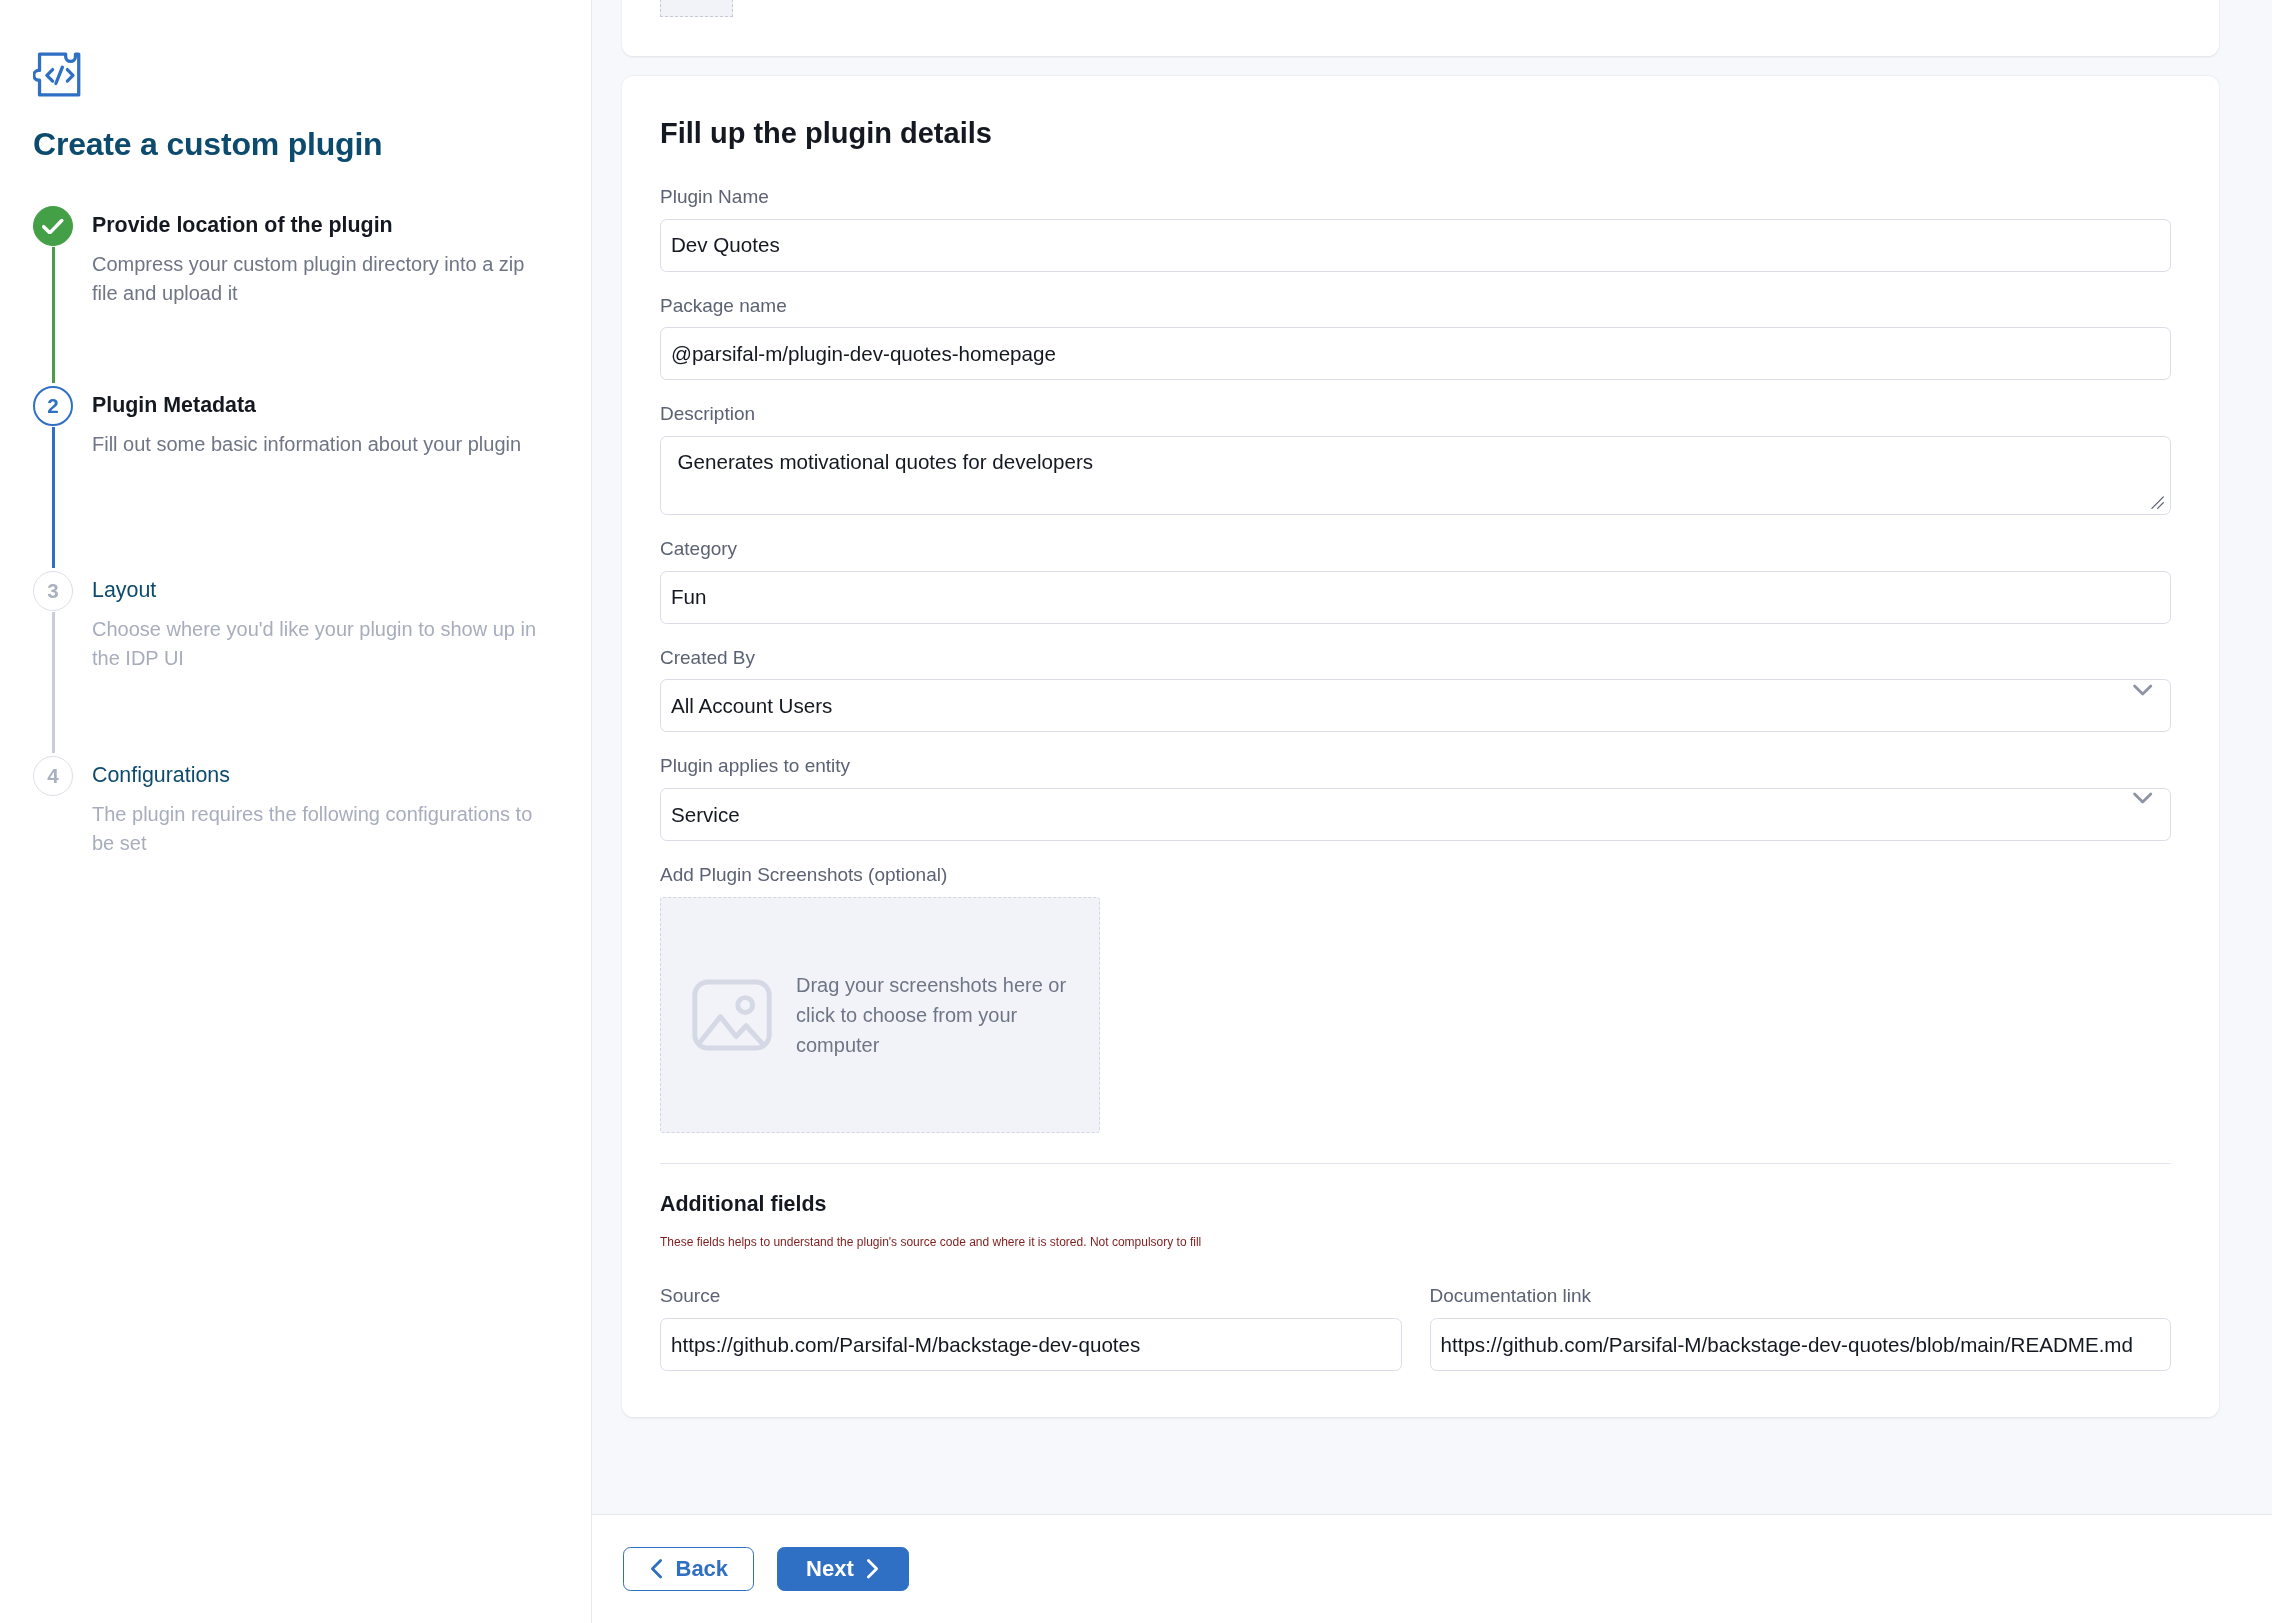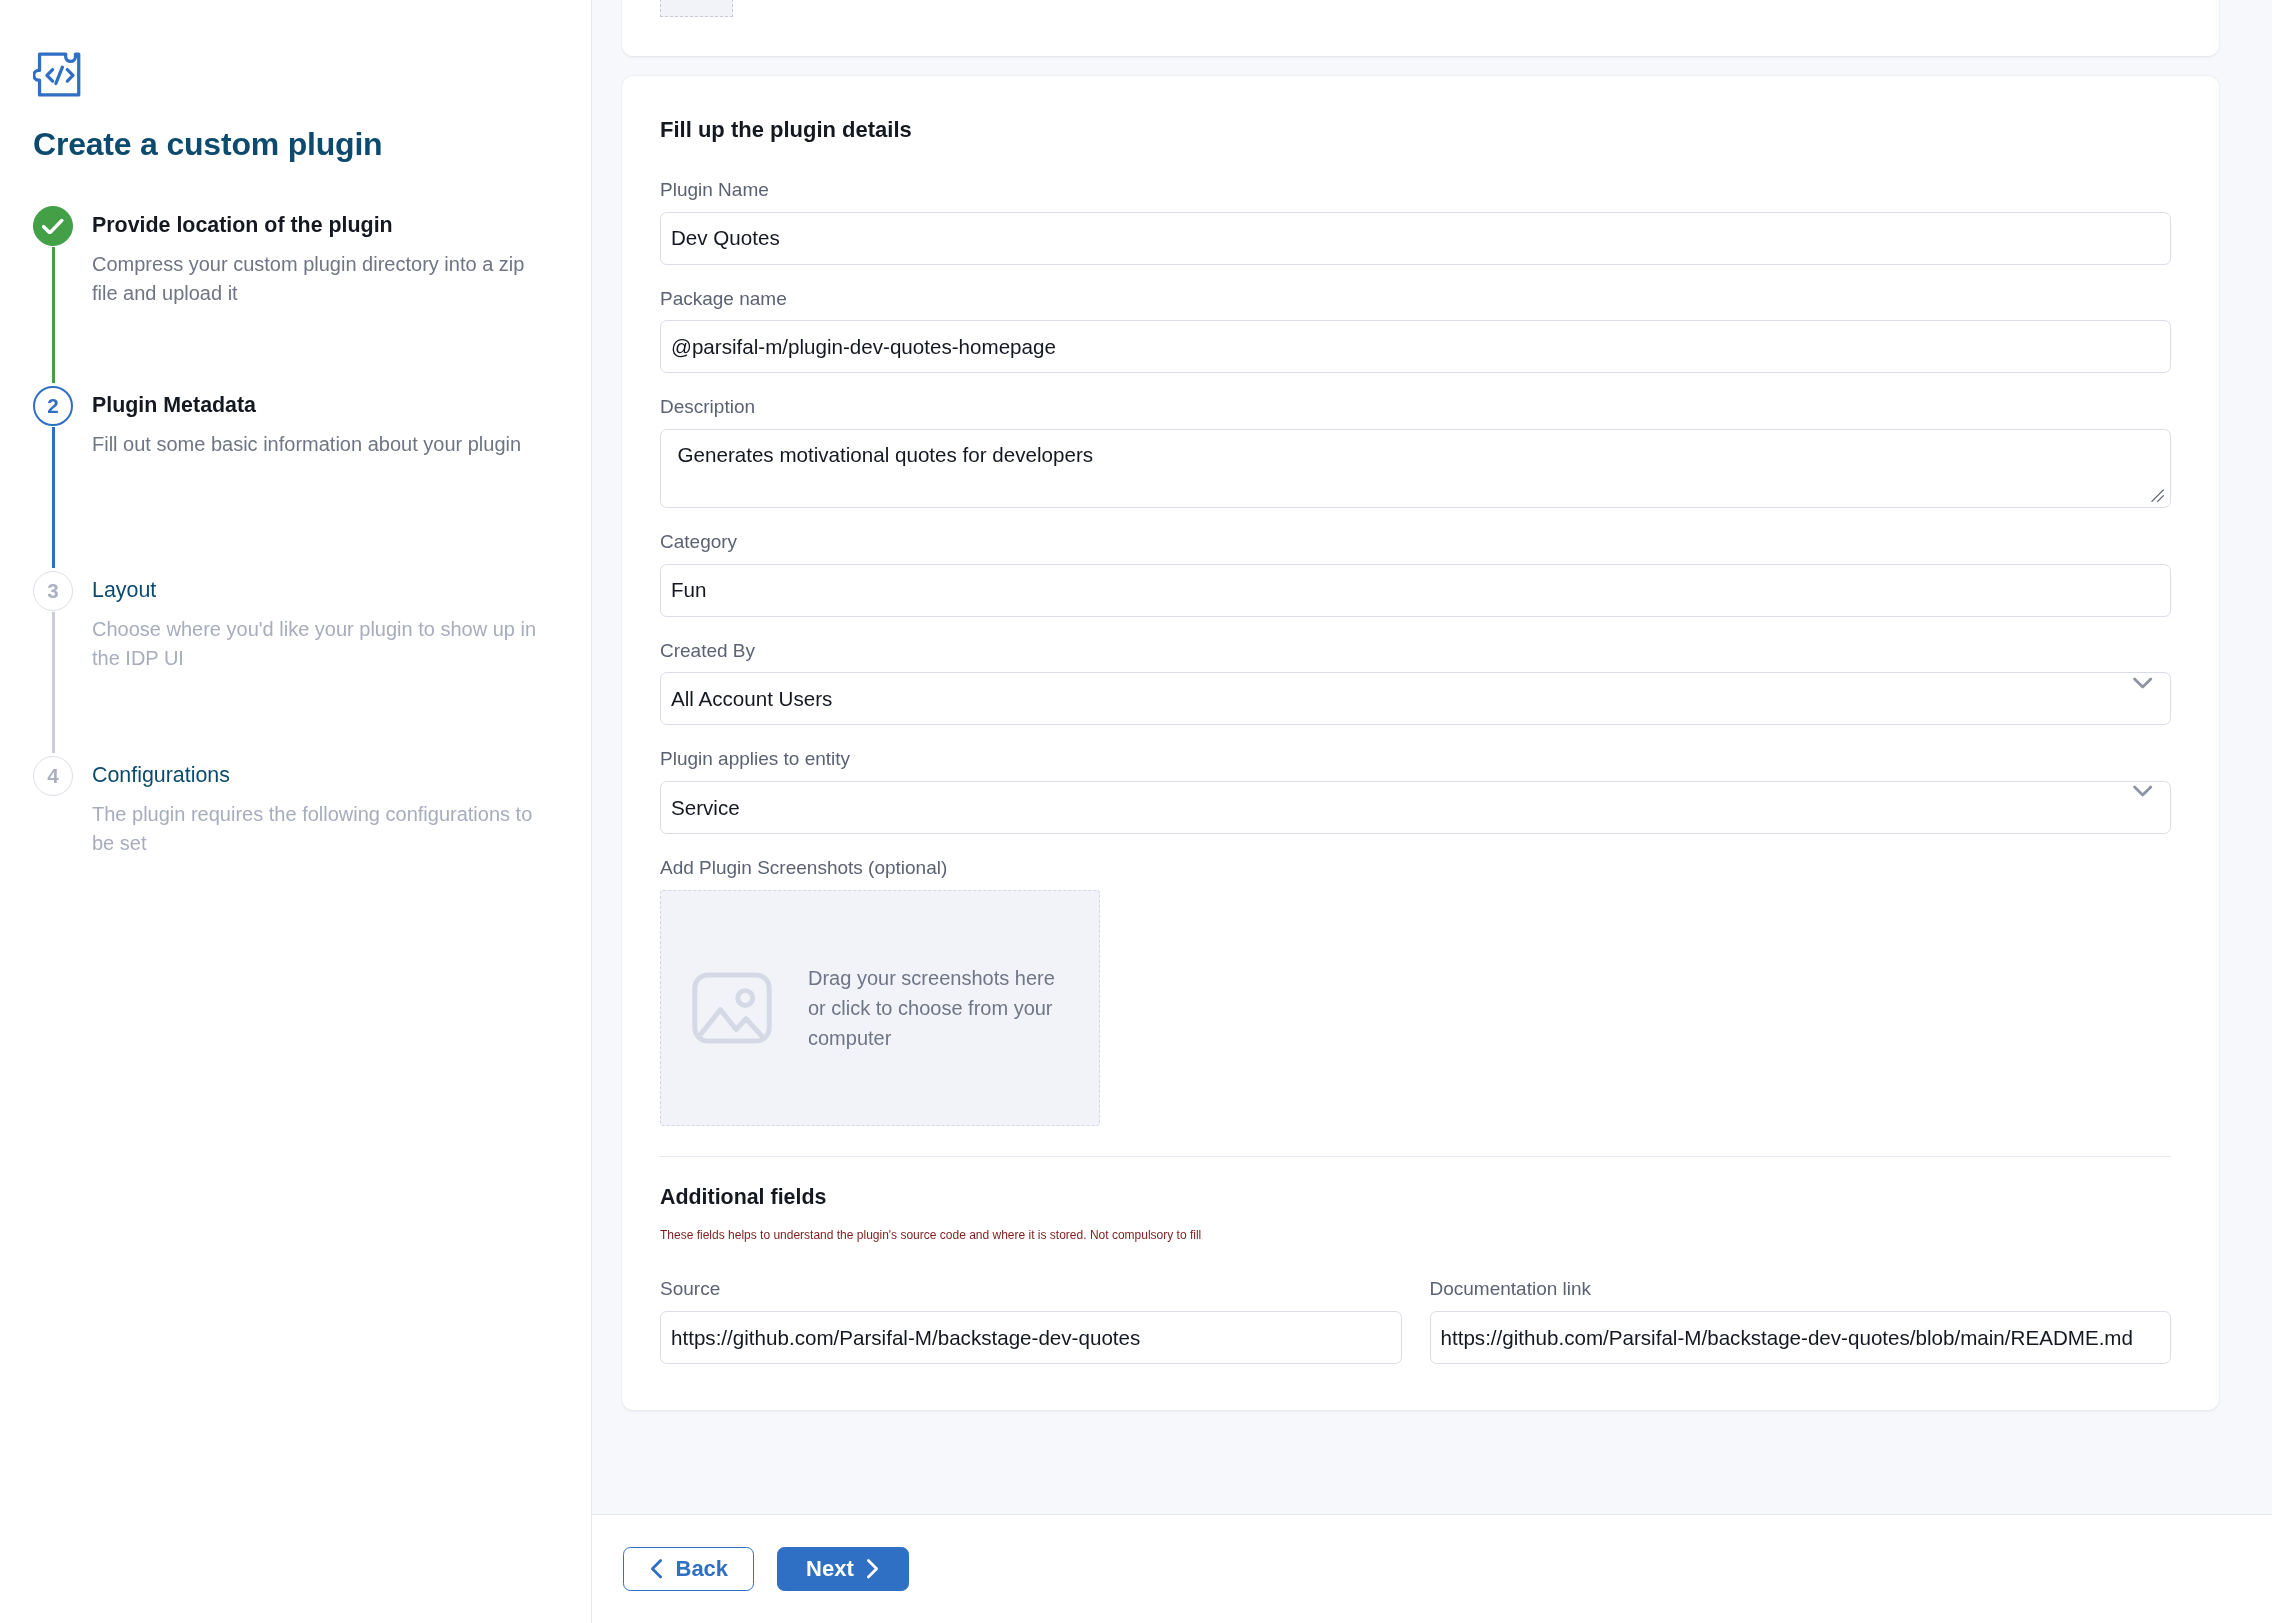--- a/index.html
+++ b/index.html
@@ -58,21 +58,21 @@
 
   .card { background:#ffffff; border-radius:11.5px; box-shadow:0 0.8px 2.5px rgba(24,33,66,.10); }
   .card-top { margin:-35px 0 0 0; padding:0 0 51px 38px; height:91px; overflow:hidden; }
   .add-tile {
     width:73px; height:73px; margin-top:-21.4px;
     border:1.6px dashed #c6cad8; background:#f2f3f9;
     display:flex; align-items:center; justify-content:center;
   }
 
   .card-form { margin-top:20px; padding:41px 48px 46px 38px; }
-  .form-heading { font-size:22px; font-weight:bold; color:#141821; margin:0 0 36px 0; }
+  .form-heading { font-size:29px; font-weight:bold; color:#141821; margin:0 0 36px 0; }
 
   .field { margin-bottom:23px; }
   .label { display:block; font-size:19px; color:#5b6273; margin-bottom:10.7px; }
   .input {
     width:100%; height:53px;
     border:1.2px solid #dadde8; border-radius:6.6px;
     background:#fff; font-size:20.6px; color:#141821;
     padding:0 10px; font-family:"Liberation Sans", sans-serif;
     outline:none; display:flex; align-items:center;
   }
@@ -83,21 +83,21 @@
   }
   .ta-wrap { position:relative; }
   .ta-grip { position:absolute; right:5.8px; bottom:5px; width:18px; height:18px; pointer-events:none; }
   .select { position:relative; }
   .select .input { padding-right:51px; }
   .chev { position:absolute; right:18px; top:50%; transform:translateY(-50%); width:21.4px; height:13px; }
 
   .dropzone {
     width:440px; height:236px; margin-top:5px;
     border:1.6px dashed #d3d7e4; background:#f2f3f9; border-radius:3.3px;
-    display:flex; align-items:center; gap:33px; padding:0 28px;
+    display:flex; align-items:center; gap:21px; padding:0 28px;
   }
   .dz-icon { width:86px; height:86px; flex:0 0 86px; }
   .dz-text { font-size:20px; color:#6e7585; line-height:1.5; }
 
   .divider { height:1.6px; background:#e4e6ef; margin:30px 0 28px 0; }
   .sec-title { font-size:21.4px; font-weight:bold; color:#141821; margin:0 0 18px 0; }
   .sec-desc { font-size:12px; color:#7f1d1d; margin:0 0 36px 0; }
   .two-col { display:flex; gap:28px; }
   .col { flex:1 1 0; min-width:0; }
   .input.clip { overflow:hidden; white-space:nowrap; }

